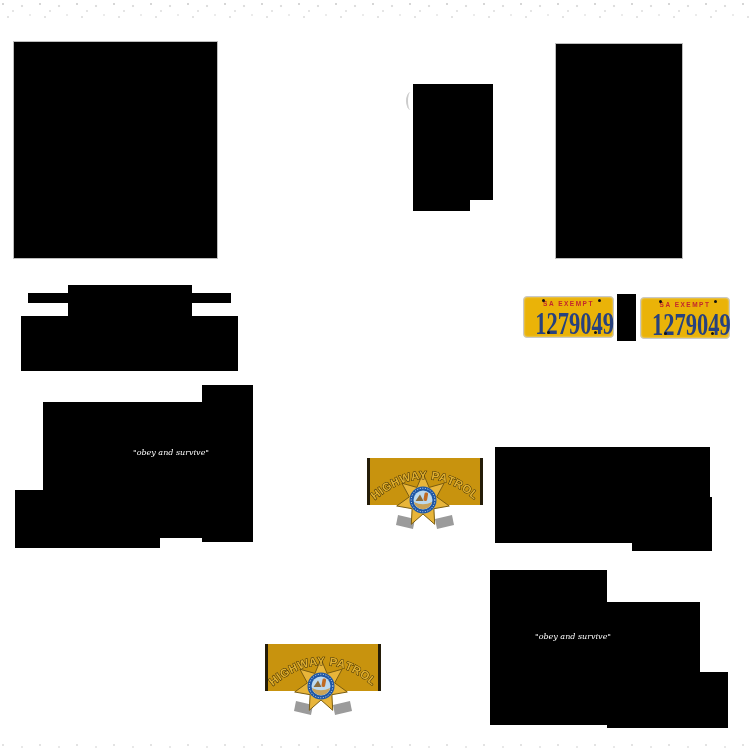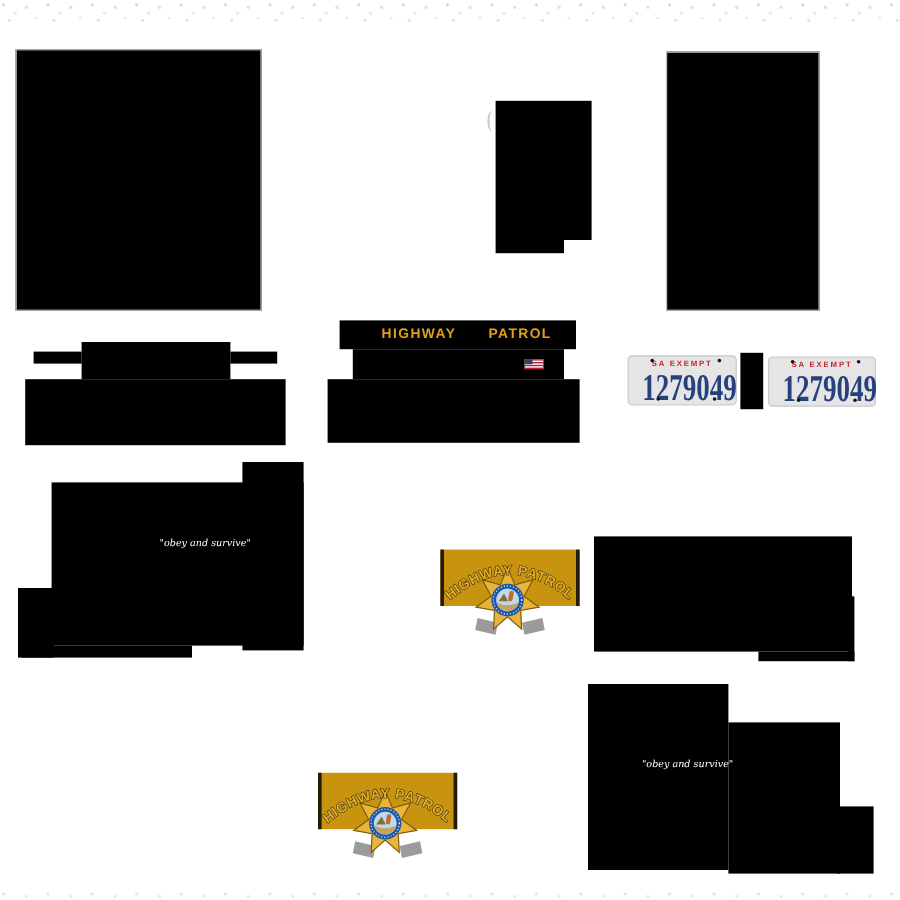--- a/index.html
+++ b/index.html
@@ -55,21 +55,21 @@
   .motto-right{left:27px;top:62px;}
 
   
   .hood-a{left:495px;top:447px;width:215px;height:96px;}
   .hood-b1{left:632px;top:543px;width:80px;height:8px;}
   .hood-b2{left:707px;top:497px;width:5px;height:54px;}
   .pillar-arc{left:406px;top:92px;width:7px;height:18px;border-left:2px solid #cccccc;
     border-radius:50%;}
 
   
-  .plate{position:absolute;width:91px;height:42px;background:#e5e5e5;border:1.5px solid #c9c9c9;
+  .plate{position:absolute;width:91px;height:42px;background:#eab308;border:1.5px solid #c9c9c9;
     border-radius:4px;box-sizing:border-box;box-shadow:inset 0 0 2px #e0e0e0;}
   .plate-1{left:523px;top:296px;}
   .plate-2{left:640px;top:297px;width:90px;}
   .plate-spacer{left:617px;top:294px;width:19px;height:47px;}
   .plate-header{position:absolute;left:0;right:0;top:3px;text-align:center;
     font-weight:bold;font-size:6.5px;letter-spacing:1.5px;color:#C2272D;}
   .plate-number{position:absolute;left:0;right:0;top:9px;text-align:center;
     font-family:"Liberation Serif",serif;font-weight:bold;font-size:30px;color:#27417E;
     transform:scale(0.75,1.05);transform-origin:center top;}
   .bolt{position:absolute;width:3px;height:3px;border-radius:50%;background:#111;}
@@ -91,36 +91,20 @@
   <div class="noise noise-bottom"></div>
 
   <div class="blk-bordered" style="left:13px;top:41px;width:205px;height:218px;"></div>
 
   <div class="blk" style="left:413px;top:84px;width:80px;height:116px;"></div>
   <div class="blk" style="left:413px;top:200px;width:57px;height:11px;"></div>
   <div class="abs pillar-arc"></div>
 
   <div class="blk-bordered" style="left:555px;top:43px;width:128px;height:216px;"></div>
 
-  <div class="abs trunk">
-    <div class="blk trunk-top">
-      <span class="trunk-word word-left">HIGHWAY</span>
-      <span class="trunk-word word-right">PATROL</span>
-    </div>
-    <div class="blk trunk-mid"></div>
-    <div class="blk trunk-bottom"></div>
-    <svg class="flag" viewBox="0 0 19 10">
-      <rect x="0" y="0" width="19" height="10" fill="#ffffff"></rect>
-      <rect x="0" y="0" width="19" height="1.4" fill="#b22234"></rect>
-      <rect x="0" y="2.8" width="19" height="1.4" fill="#b22234"></rect>
-      <rect x="0" y="5.6" width="19" height="1.4" fill="#b22234"></rect>
-      <rect x="0" y="8.4" width="19" height="1.6" fill="#b22234"></rect>
-      <rect x="0" y="0" width="8" height="5" fill="#3c3b6e"></rect>
-    </svg>
-  </div>
 
   <div class="abs bumper">
     <div class="blk bumper-center"></div>
     <div class="blk bumper-arm-l"></div>
     <div class="blk bumper-arm-r"></div>
     <div class="blk bumper-base"></div>
   </div>
 
   <div class="abs door-left">
     <div class="blk dl-a"></div>

